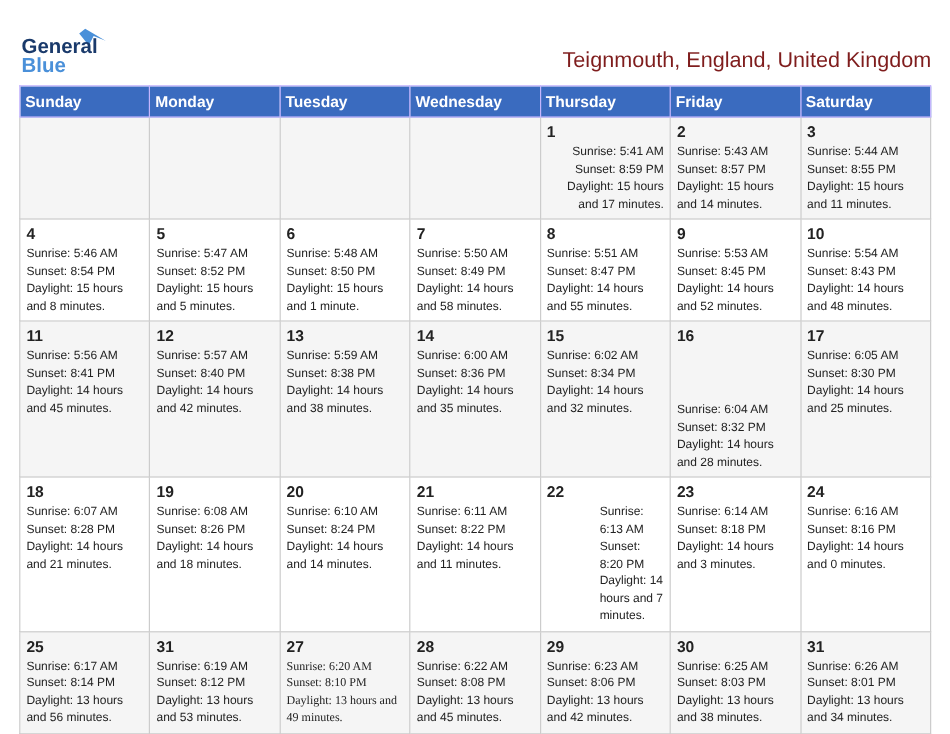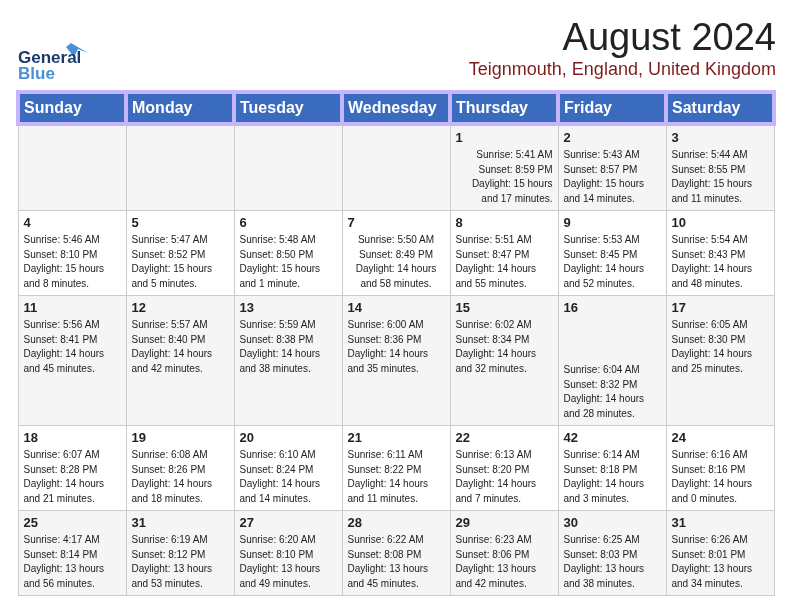--- a/index.html
+++ b/index.html
@@ -29,24 +29,24 @@
       color: #7f1d1d;
     }
     table {
       width: 100%;
       border-collapse: collapse;
       table-layout: fixed;
     }
     thead tr th {
       background: #3a6bbf;
       color: #fff;
-      font-size: 16px;
+      font-size: 13px;
       font-weight: bold;
       padding: 5px 4px;
-      border: 4px solid #c4b5fd;
+      border: 1px solid #c4b5fd;
       text-align: left;
     }
     tbody tr td {
       border: 1px solid #ccc;
       vertical-align: top;
       padding: 4px 5px;
       font-size: 10.5px;
       color: #222;
       height: 85px;
       background: #fff;
@@ -76,21 +76,20 @@
 
 <div class="header">
   <div class="logo-wrapper" style="flex-direction: column; align-items: flex-start;">
       <svg width="80" height="45" viewBox="0 0 80 45">
         <polygon points="55,8 72,18 62,14 58,22 50,12" fill="#4a90d9"></polygon>
         <text x="2" y="28" font-size="17" font-weight="bold" fill="#1a3a6b" font-family="Arial">General</text>
         <text x="2" y="44" font-size="17" font-weight="bold" fill="#4a90d9" font-family="Arial">Blue</text>
       </svg>
     </div>
   <div class="title-block">
-    <div class="main-title">August 2024</div>
     <div class="subtitle">Teignmouth, England, United Kingdom</div>
   </div>
 </div>
 
 <table>
   <thead>
     <tr>
     <th>Sunday</th>
         <th>Monday</th>
         <th>Tuesday</th>
@@ -122,38 +121,38 @@
           <span class="day-num">3</span>
           <div class="cell-text" style="white-space: pre-line;">Sunrise: 5:44 AM
 Sunset: 8:55 PM
 Daylight: 15 hours and 11 minutes.</div>
         </td>
       </tr>
       <tr>
         <td>
           <span class="day-num">4</span>
           <div class="cell-text" style="white-space: pre-line;">Sunrise: 5:46 AM
-Sunset: 8:10 PM
+Sunset: 8:54 PM
 Daylight: 15 hours and 8 minutes.</div>
         </td>
         <td>
           <span class="day-num">5</span>
           <div class="cell-text" style="white-space: pre-line;">Sunrise: 5:47 AM
 Sunset: 8:52 PM
 Daylight: 15 hours and 5 minutes.</div>
         </td>
         <td>
           <span class="day-num">6</span>
           <div class="cell-text" style="white-space: pre-line;">Sunrise: 5:48 AM
 Sunset: 8:50 PM
 Daylight: 15 hours and 1 minute.</div>
         </td>
         <td>
           <span class="day-num">7</span>
-          <div class="cell-text" style="white-space: pre-line; text-align: center;">Sunrise: 5:50 AM
+          <div class="cell-text" style="white-space: pre-line;">Sunrise: 5:50 AM
 Sunset: 8:49 PM
 Daylight: 14 hours and 58 minutes.</div>
         </td>
         <td>
           <span class="day-num">8</span>
           <div class="cell-text" style="white-space: pre-line;">Sunrise: 5:51 AM
 Sunset: 8:47 PM
 Daylight: 14 hours and 55 minutes.</div>
         </td>
         <td>
@@ -233,53 +232,53 @@
 Daylight: 14 hours and 14 minutes.</div>
         </td>
         <td>
           <span class="day-num">21</span>
           <div class="cell-text" style="white-space: pre-line;">Sunrise: 6:11 AM
 Sunset: 8:22 PM
 Daylight: 14 hours and 11 minutes.</div>
         </td>
         <td>
           <span class="day-num">22</span>
-          <div class="cell-text" style="white-space: pre-line;">Sunrise: 6:13 AM
+          <div class="cell-text" style="white-space: pre-line; margin-left: 44px;">Sunrise: 6:13 AM
 Sunset: 8:20 PM
 Daylight: 14 hours and 7 minutes.</div>
         </td>
         <td>
-          <span class="day-num">42</span>
+          <span class="day-num">23</span>
           <div class="cell-text" style="white-space: pre-line;">Sunrise: 6:14 AM
 Sunset: 8:18 PM
 Daylight: 14 hours and 3 minutes.</div>
         </td>
         <td>
           <span class="day-num">24</span>
           <div class="cell-text" style="white-space: pre-line;">Sunrise: 6:16 AM
 Sunset: 8:16 PM
 Daylight: 14 hours and 0 minutes.</div>
         </td>
       </tr>
       <tr>
         <td>
           <span class="day-num">25</span>
-          <div class="cell-text" style="white-space: pre-line;">Sunrise: 4:17 AM
+          <div class="cell-text" style="white-space: pre-line;">Sunrise: 6:17 AM
 Sunset: 8:14 PM
 Daylight: 13 hours and 56 minutes.</div>
         </td>
         <td>
           <span class="day-num">31</span>
           <div class="cell-text" style="white-space: pre-line;">Sunrise: 6:19 AM
 Sunset: 8:12 PM
 Daylight: 13 hours and 53 minutes.</div>
         </td>
         <td>
           <span class="day-num">27</span>
-          <div class="cell-text" style="white-space: pre-line;">Sunrise: 6:20 AM
+          <div class="cell-text" style="white-space: pre-line; font-family: Liberation Serif, serif;">Sunrise: 6:20 AM
 Sunset: 8:10 PM
 Daylight: 13 hours and 49 minutes.</div>
         </td>
         <td>
           <span class="day-num">28</span>
           <div class="cell-text" style="white-space: pre-line;">Sunrise: 6:22 AM
 Sunset: 8:08 PM
 Daylight: 13 hours and 45 minutes.</div>
         </td>
         <td>

